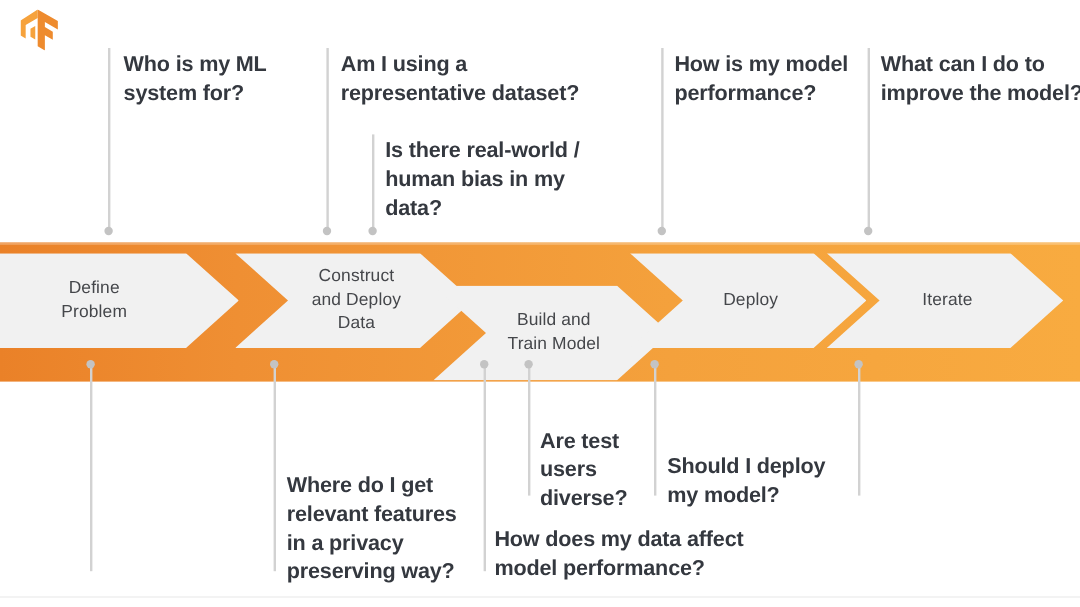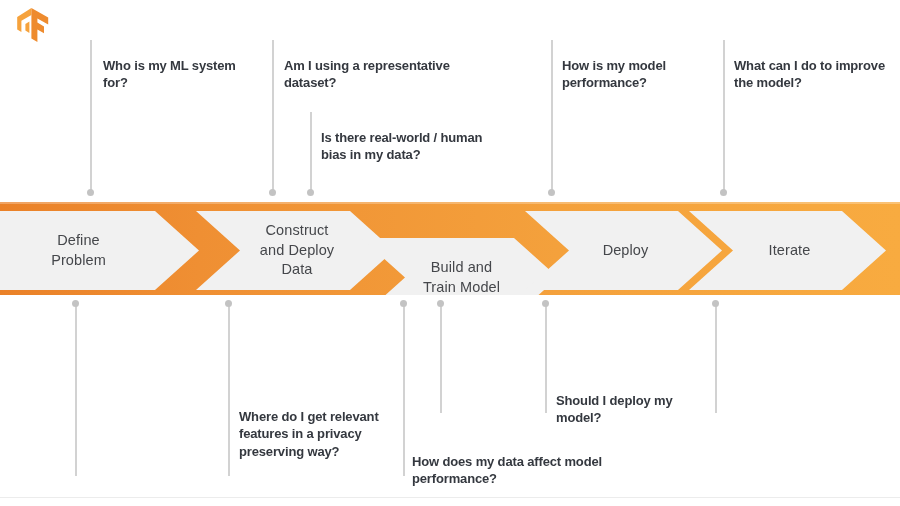--- a/index.html
+++ b/index.html
@@ -40,35 +40,34 @@
     margin-left: -3.5px;
     border-radius: 50%;
     background: #c3c3c3;
   }
   .connector.down .dot { bottom: -3.5px; }
   .connector.up   .dot { top: -3.5px; }
 
   
   .question {
     position: absolute;
-    font-size: 13px;
+    font-size: 18px;
     font-weight: bold;
     line-height: 1.34;
     color: #34383f;
     letter-spacing: -0.15px;
-    margin-top: 16px;
   }
 
   
   #banner {
     position: absolute;
     left: 0;
     top: 202px;
     width: 900px;
-    height: 93px;
+    height: 116px;
     background: linear-gradient(to right, #ea8128 0%, #ef8f33 22%, #f4a13c 62%, #f8ab40 100%);
     overflow: hidden;
   }
   #banner-top-edge {
     position: absolute;
     left: 0; top: 0;
     width: 900px; height: 2px;
     background: rgba(255,255,255,0.28);
   }
   .chevron {
@@ -179,16 +178,17 @@
     </div>
   <div class="connector up" style="left:545px; top:303px; height:110px;">
       <span class="dot"></span>
     </div>
   <div class="connector up" style="left:715px; top:303px; height:110px;">
       <span class="dot"></span>
     </div>
 
   <div class="question" style="left:239px; top:392px; width:160px;">Where do I get relevant features in a privacy preserving way?</div>
   <div class="question" style="left:412px; top:437px; width:215px;">How does my data affect model performance?</div>
+  <div class="question" style="left:450px; top:355px; width:84px;">Are test users diverse?</div>
   <div class="question" style="left:556px; top:376px; width:150px;">Should I deploy my model?</div>
 
   <div id="bottom-rule"></div>
 </div>
 
 </body></html>

